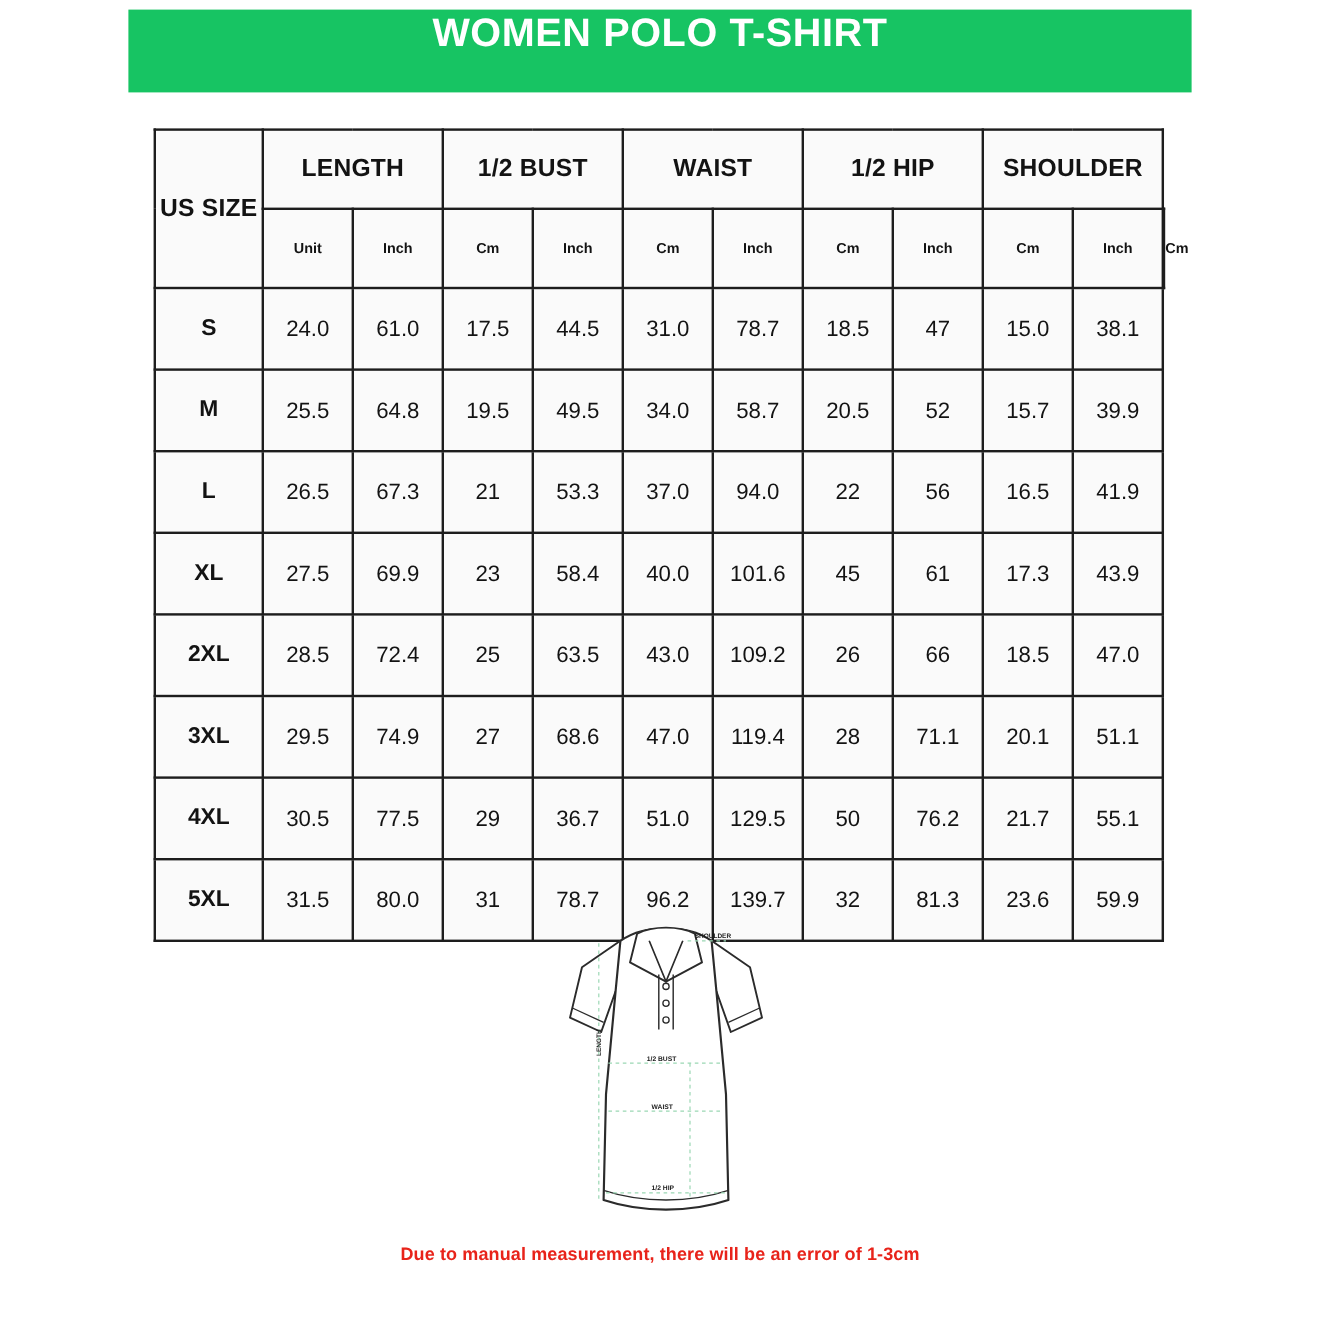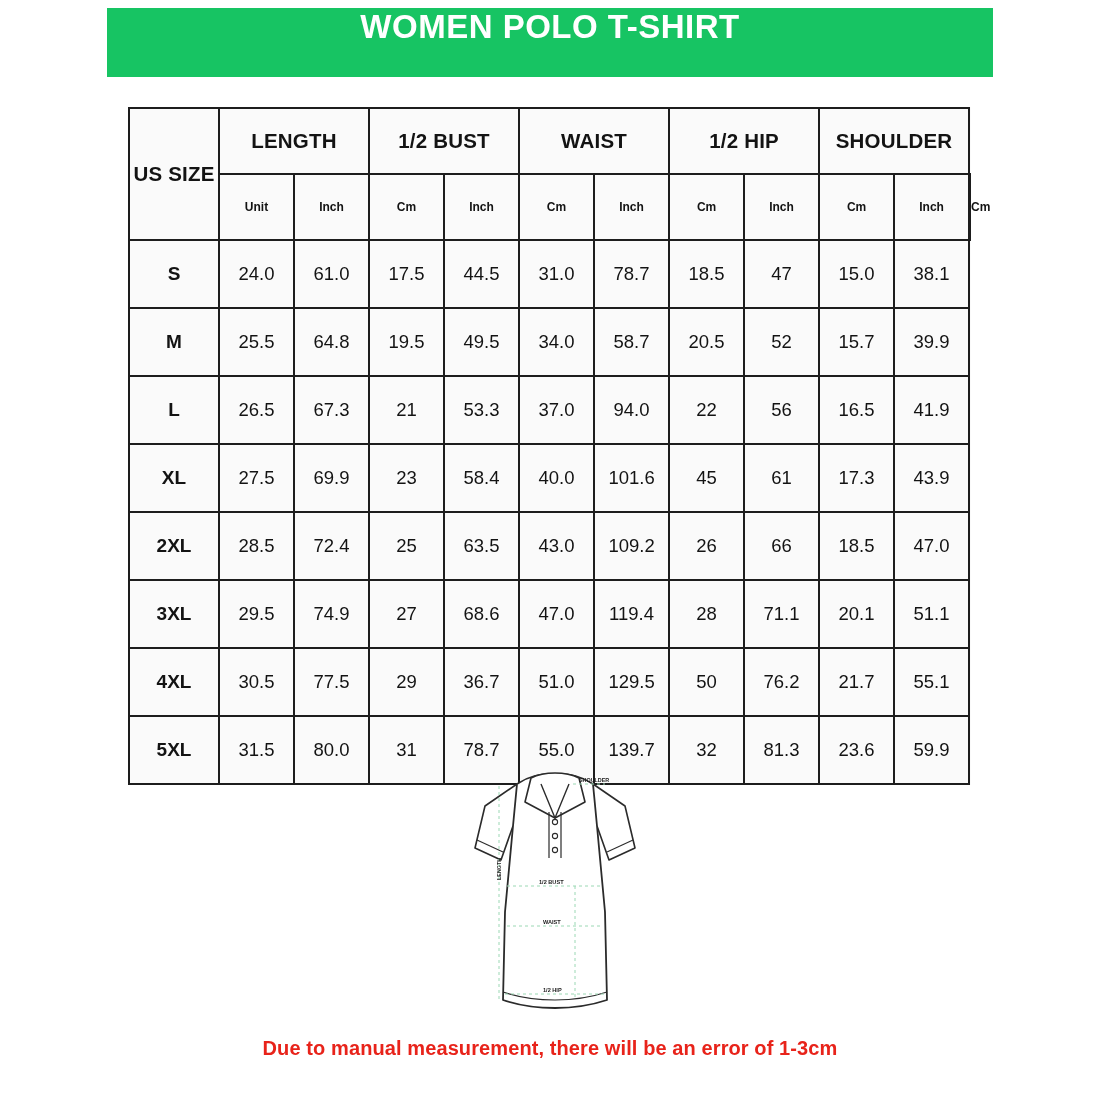--- a/index.html
+++ b/index.html
@@ -105,21 +105,21 @@
   }
 
   
   .footer-note {
     position: absolute;
     left: 0;
     right: 0;
     top: 1037px;
     text-align: center;
     color: #e8231a;
-    font-size: 20px;
+    font-size: 15px;
     font-weight: bold;
     letter-spacing: 0.1px;
   }
 </style>
 </head>
 <body>
 
 <div class="page">
 
   <div class="header-banner">
@@ -255,21 +255,21 @@
           <td>76.2</td>
           <td>21.7</td>
           <td>55.1</td>
         </tr>
         <tr>
           <td class="size-cell">5XL</td>
           <td>31.5</td>
           <td>80.0</td>
           <td>31</td>
           <td>78.7</td>
-          <td>55.0</td>
+          <td>96.2</td>
           <td>139.7</td>
           <td>32</td>
           <td>81.3</td>
           <td>23.6</td>
           <td>59.9</td>
         </tr>
       </tbody>
     </table>
   </div>
 

